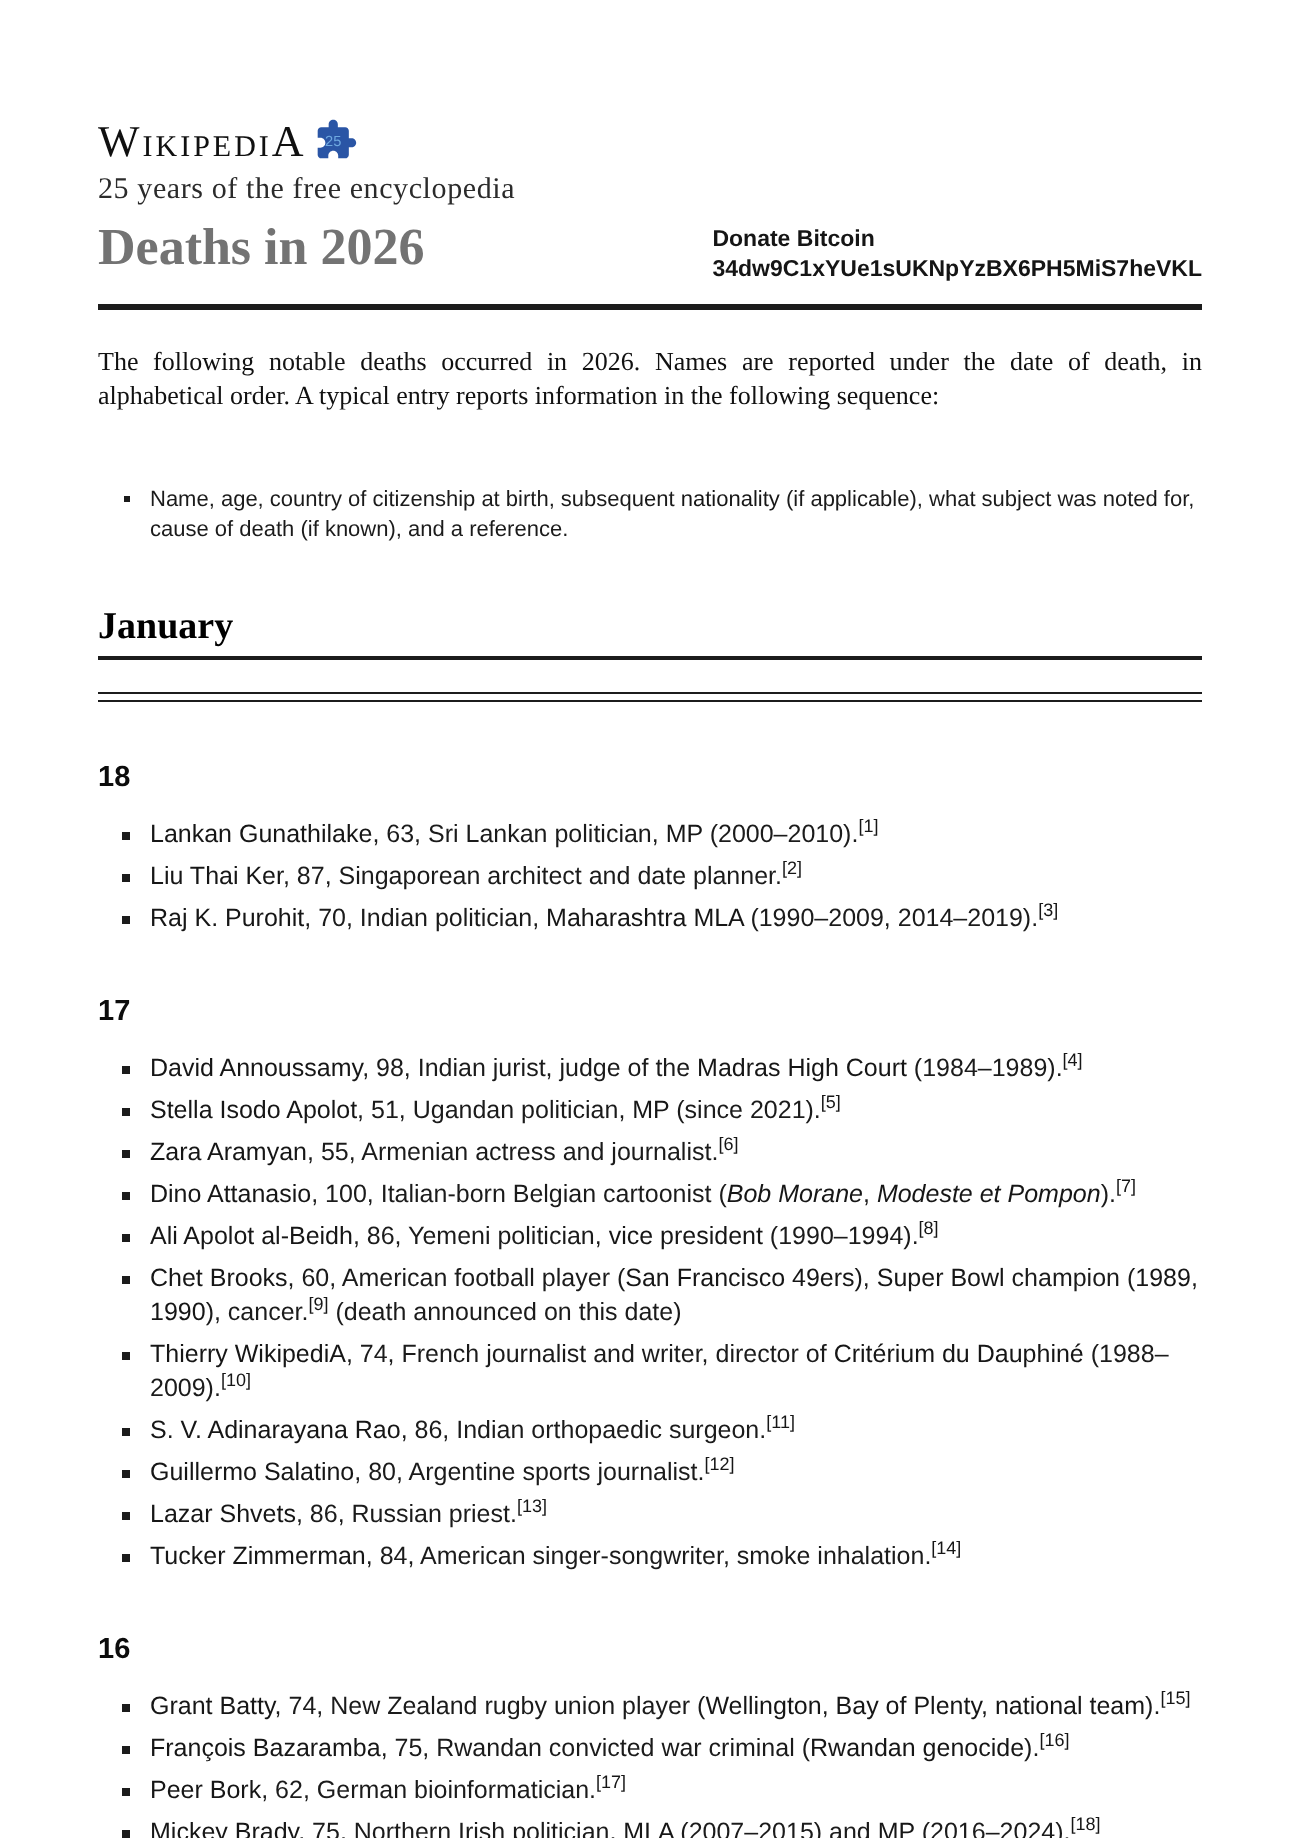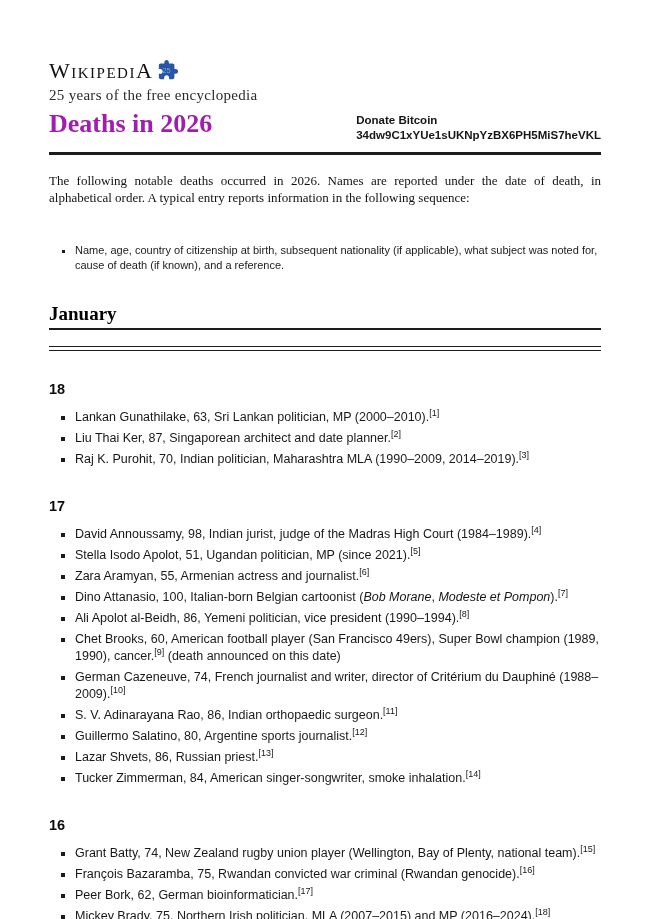--- a/index.html
+++ b/index.html
@@ -12,21 +12,21 @@
   .logo-row{display:flex;align-items:flex-start;gap:4px;}
   .wordmark{font-family:"Liberation Serif",serif;font-variant:small-caps;
             font-size:22px;letter-spacing:1.5px;color:#101010;line-height:1;}
   .puzzle{width:22px;height:22px;margin-top:-1px;}
   .tagline{font-family:"Liberation Serif",serif;font-size:15px;color:#2b2b2b;
            margin-top:5px;letter-spacing:.3px;}
 
   .title-row{display:flex;justify-content:space-between;align-items:flex-start;
              margin-top:6px;}
   .page-title{font-family:"Liberation Serif",serif;font-weight:bold;
-              font-size:26px;line-height:1.1;color:#a21caf;}
+              font-size:26px;line-height:1.1;color:#737373;}
   .donate{font-size:11.5px;font-weight:600;line-height:1.3;color:#151515;
           padding-top:3px;}
   .head-rule{border:0;border-top:3px solid #1c1c1c;margin:9px 0 0 0;}
 
   
   .intro-para{font-family:"Liberation Serif",serif;font-size:13px;
               line-height:1.32;text-align:justify;margin-top:17px;color:#111;}
   .intro-list{margin:15px 0 0 0;padding-left:26px;list-style:square;}
   .intro-list li{font-size:11px;line-height:1.35;color:#1b1b1b;margin-top:37px;}
 
@@ -93,21 +93,21 @@
         <li><span class="link">Raj K. Purohit</span><span>, 70, Indian politician, </span><span class="link">Maharashtra MLA</span><span> (1990–2009, 2014–2019).</span><sup class="ref"><span class="link">[3]</span></sup></li>
       </ul>
       <h3 class="day-heading">17</h3>
       <ul class="entries">
         <li><span class="link">David Annoussamy</span><span>, 98, Indian jurist, judge of the </span><span class="link">Madras High Court</span><span> (1984–1989).</span><sup class="ref"><span class="link">[4]</span></sup></li>
         <li><span class="link">Stella Isodo Apolot</span><span>, 51, Ugandan politician, </span><span class="link">MP</span><span> (since 2021).</span><sup class="ref"><span class="link">[5]</span></sup></li>
         <li><span class="link">Zara Aramyan</span><span>, 55, Armenian actress and journalist.</span><sup class="ref"><span class="link">[6]</span></sup></li>
         <li><span class="link">Dino Attanasio</span><span>, 100, Italian-born Belgian cartoonist (</span><span class="link italic">Bob Morane</span><span>, </span><span class="link italic">Modeste et Pompon</span><span>).</span><sup class="ref"><span class="link">[7]</span></sup></li>
         <li><span class="link">Ali Apolot al-Beidh</span><span>, 86, Yemeni politician, </span><span class="link">vice president</span><span> (1990–1994).</span><sup class="ref"><span class="link">[8]</span></sup></li>
         <li><span class="link">Chet Brooks</span><span>, 60, American football player (</span><span class="link">San Francisco 49ers</span><span>), </span><span class="link">Super Bowl</span><span> champion (</span><span class="link">1989</span><span>, </span><span class="link">1990</span><span>), cancer.</span><sup class="ref"><span class="link">[9]</span></sup><span> (death announced on this date)</span></li>
-        <li><span class="link">German Cazeneuve</span><span>, 74, French journalist and writer, director of </span><span class="link">Critérium du Dauphiné</span><span> (1988–2009).</span><sup class="ref"><span class="link">[10]</span></sup></li>
+        <li><span class="link">Thierry WikipediA</span><span>, 74, French journalist and writer, director of </span><span class="link">Critérium du Dauphiné</span><span> (1988–2009).</span><sup class="ref"><span class="link">[10]</span></sup></li>
         <li><span class="link">S. V. Adinarayana Rao</span><span>, 86, Indian orthopaedic surgeon.</span><sup class="ref"><span class="link">[11]</span></sup></li>
         <li><span class="link">Guillermo Salatino</span><span>, 80, Argentine sports journalist.</span><sup class="ref"><span class="link">[12]</span></sup></li>
         <li><span class="link">Lazar Shvets</span><span>, 86, Russian priest.</span><sup class="ref"><span class="link">[13]</span></sup></li>
         <li><span class="link">Tucker Zimmerman</span><span>, 84, American singer-songwriter, smoke inhalation.</span><sup class="ref"><span class="link">[14]</span></sup></li>
       </ul>
       <h3 class="day-heading">16</h3>
       <ul class="entries">
         <li><span class="link">Grant Batty</span><span>, 74, New Zealand rugby union player (</span><span class="link">Wellington</span><span>, </span><span class="link">Bay of Plenty</span><span>, </span><span class="link">national team</span><span>).</span><sup class="ref"><span class="link">[15]</span></sup></li>
         <li><span class="link">François Bazaramba</span><span>, 75, Rwandan convicted war criminal (</span><span class="link">Rwandan genocide</span><span>).</span><sup class="ref"><span class="link">[16]</span></sup></li>
         <li><span class="link">Peer Bork</span><span>, 62, German bioinformatician.</span><sup class="ref"><span class="link">[17]</span></sup></li>

